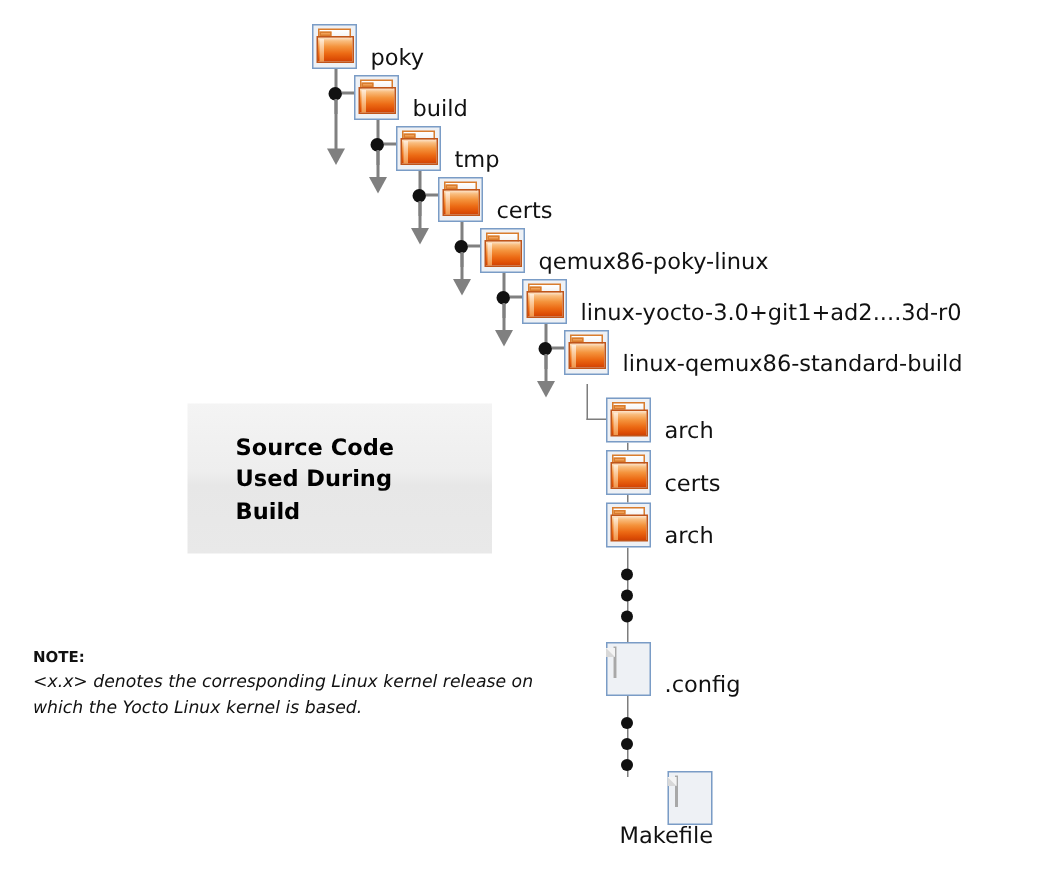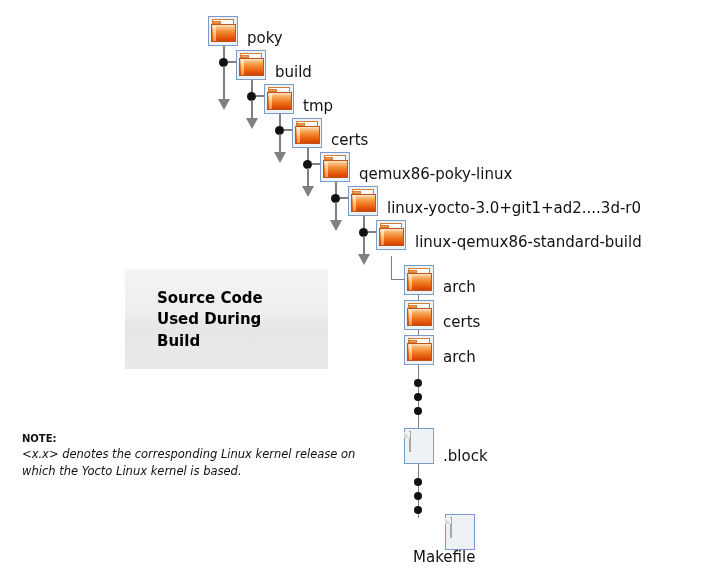--- a/index.html
+++ b/index.html
@@ -306,21 +306,21 @@
   <div class="node" style="left:404px; top:428px;">
     <span class="file-icon"><span class="page"><span class="lines">
             <i></i>
             <i></i>
             <i></i>
             <i></i>
             <i></i>
             <i></i>
             <i></i>
           </span></span></span>
-    <span class="node-label">.block</span>
+    <span class="node-label">.config</span>
   </div>
 
   <div class="node" style="left:404px; top:514px;flex-direction:column;">
     <span class="file-icon"><span class="page"><span class="lines">
             <i></i>
             <i></i>
             <i></i>
             <i></i>
             <i></i>
             <i></i>

